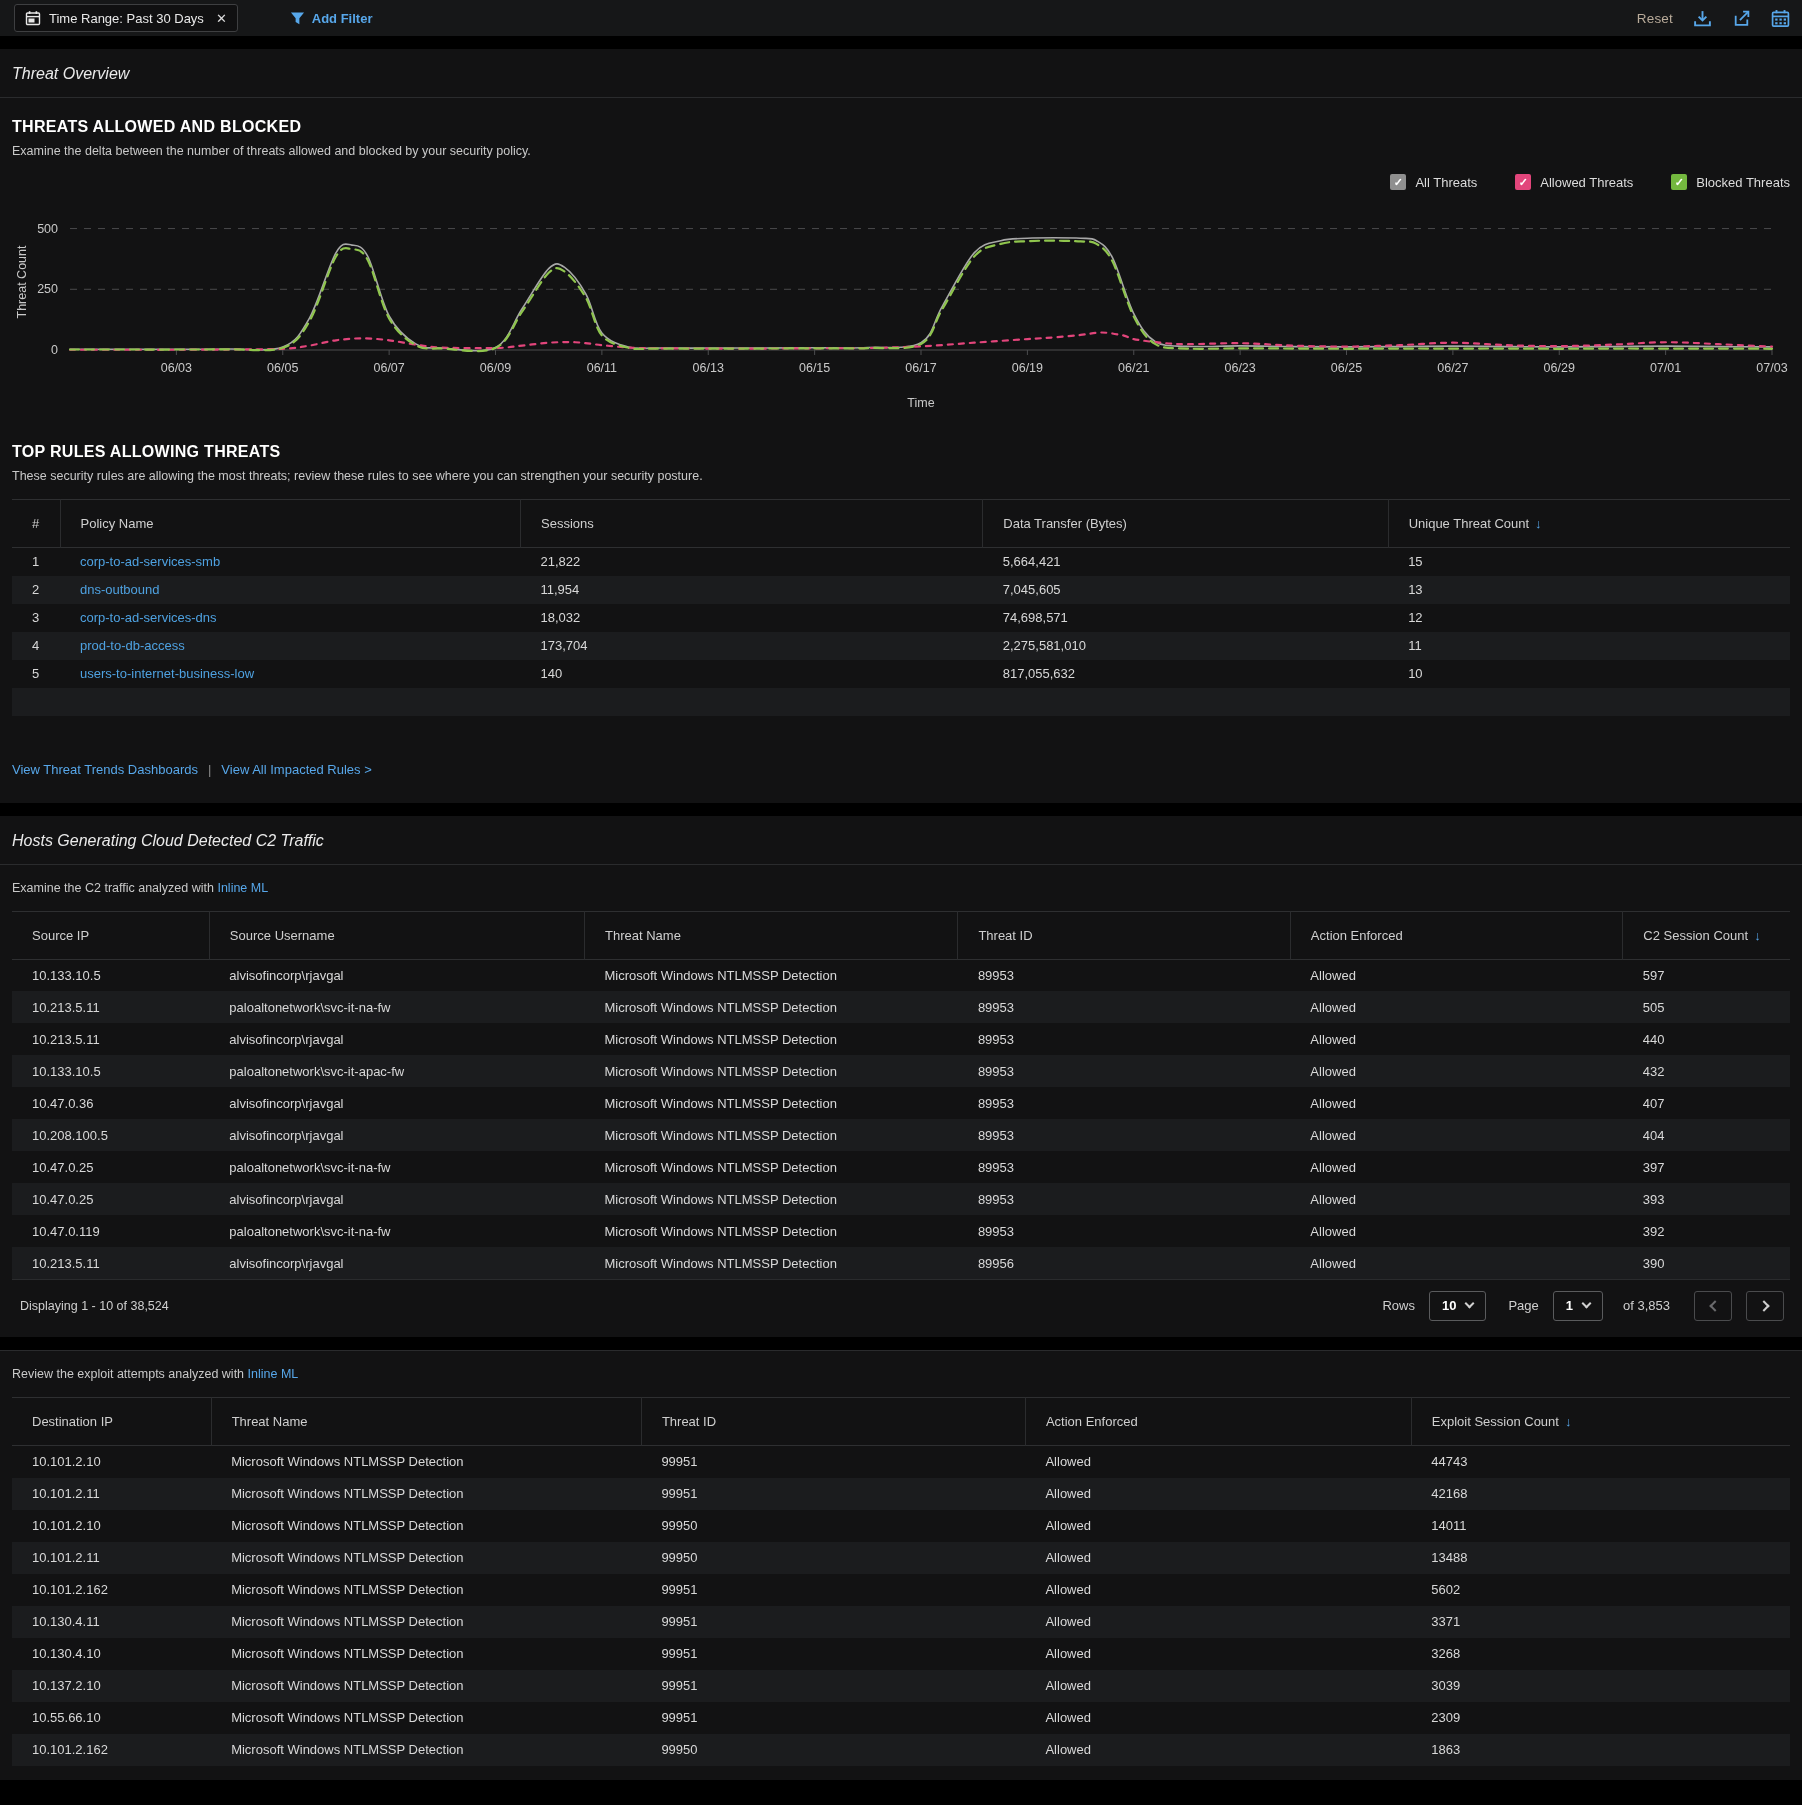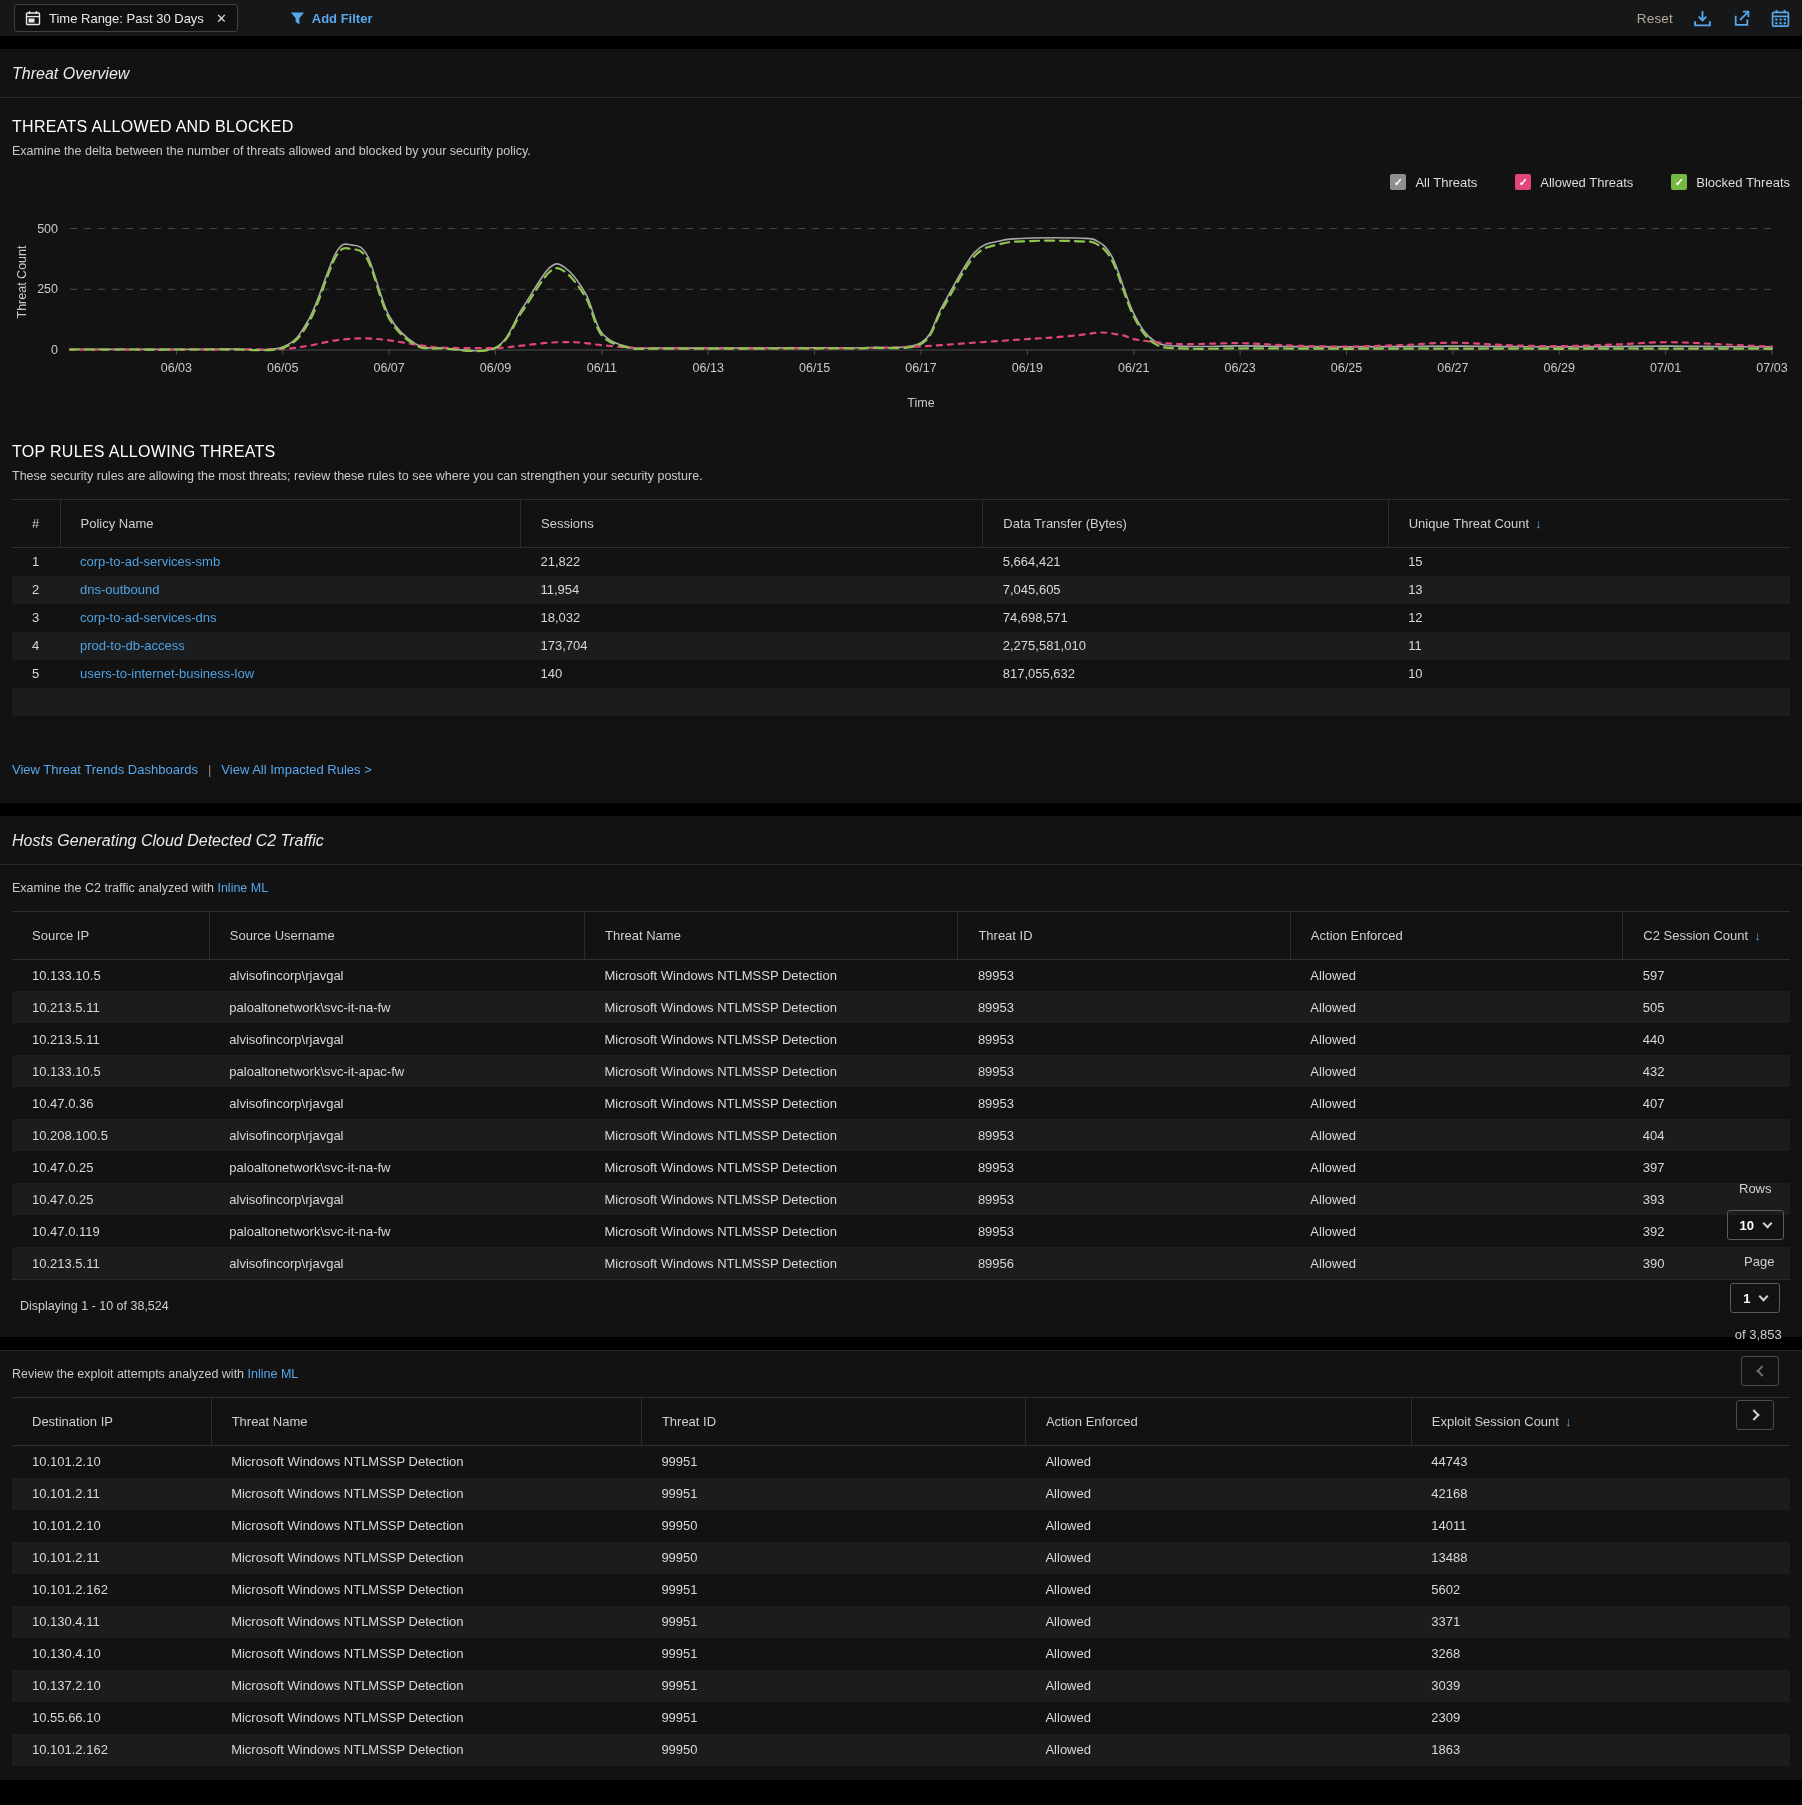--- a/index.html
+++ b/index.html
@@ -16,21 +16,21 @@
   .addfilter { display:flex; align-items:center; gap:7px; margin-left:52px; cursor:pointer; }
   .addfilter span { color:#57a7ea; font-size:13px; font-weight:bold; }
   .topbar-right { margin-left:auto; display:flex; align-items:center; gap:20px; }
   .reset { color:#b9ab9a; font-size:13.5px; cursor:pointer; letter-spacing:.2px; }
   .tb-icon { width:19px; height:19px; cursor:pointer; }
 
   
   .panel { background:#121213; margin-top:13px; padding:0 12px 14px 12px; }
   .panel-title { font-size:16px; font-weight:400; color:#eaeaea; padding:16px 0 14px 0;font-style:italic; }
   .title-divider { border-bottom:1px solid #2a2b2d; margin:0 -12px; }
-  .sec-head { font-size:16px; font-weight:normal; color:#fff; letter-spacing:.3px; margin-top:20px; }
+  .sec-head { font-size:16px; font-weight:bold; color:#fff; letter-spacing:.3px; margin-top:20px; }
   .sec-desc { font-size:12.5px; color:#c9c9c9; margin-top:8px; }
   .sec-desc a { color:#57a7ea; }
 
   
   .legend { display:flex; justify-content:flex-end; gap:38px; align-items:center; margin-top:14px; height:20px; }
   .leg-item { display:flex; align-items:center; gap:9px; cursor:pointer; }
   .leg-box { width:16px; height:16px; border-radius:2px; display:flex; align-items:center; justify-content:center;
              color:#fff; font-size:11px; font-weight:bold; }
   .leg-item span.t { font-size:13px; color:#dcdcdc; }
 
@@ -51,21 +51,21 @@
   .sort-arrow { color:#57a7ea; font-weight:bold; font-size:13px; margin-left:6px; }
 
   .links-row { display:flex; justify-content:flex-start; gap:10px; margin:46px 2px 12px 0; font-size:13px; }
   .links-row a { color:#57a7ea; }
   .links-row .sep { color:#8a8a8a; }
 
   
   .tfooter { display:flex; align-items:center; border-top:1px solid #2a2b2d; margin:0 0 0 0;
              padding:10px 6px 2px 8px; height:44px; }
   .tfooter .disp { font-size:12.5px; color:#cfcfcf; }
-  .pager { margin-left:auto; display:flex; align-items:center; gap:14px;flex-direction:column; }
+  .pager { margin-left:auto; display:flex; align-items:center; gap:14px; }
   .pager .plbl { font-size:13px; color:#cfcfcf; }
   .pselect { display:flex; align-items:center; gap:10px; border:1px solid #5a5b5d; border-radius:3px;
              height:30px; padding:0 12px; cursor:pointer; }
   .pselect .v { font-size:13px; color:#fff; font-weight:bold; }
   .caret { width:7px; height:7px; border-right:2px solid #d0d0d0; border-bottom:2px solid #d0d0d0;
            transform:rotate(45deg); margin-top:-4px; }
   .pbtn { width:38px; height:30px; border:1px solid #4a4b4d; border-radius:3px; background:transparent;
           display:flex; align-items:center; justify-content:center; cursor:pointer; }
   .chev { width:8px; height:8px; border-right:2px solid #cfcfcf; border-bottom:2px solid #cfcfcf; }
   .chev.left  { transform:rotate(135deg); margin-left:3px; border-color:#6a6b6d; }

